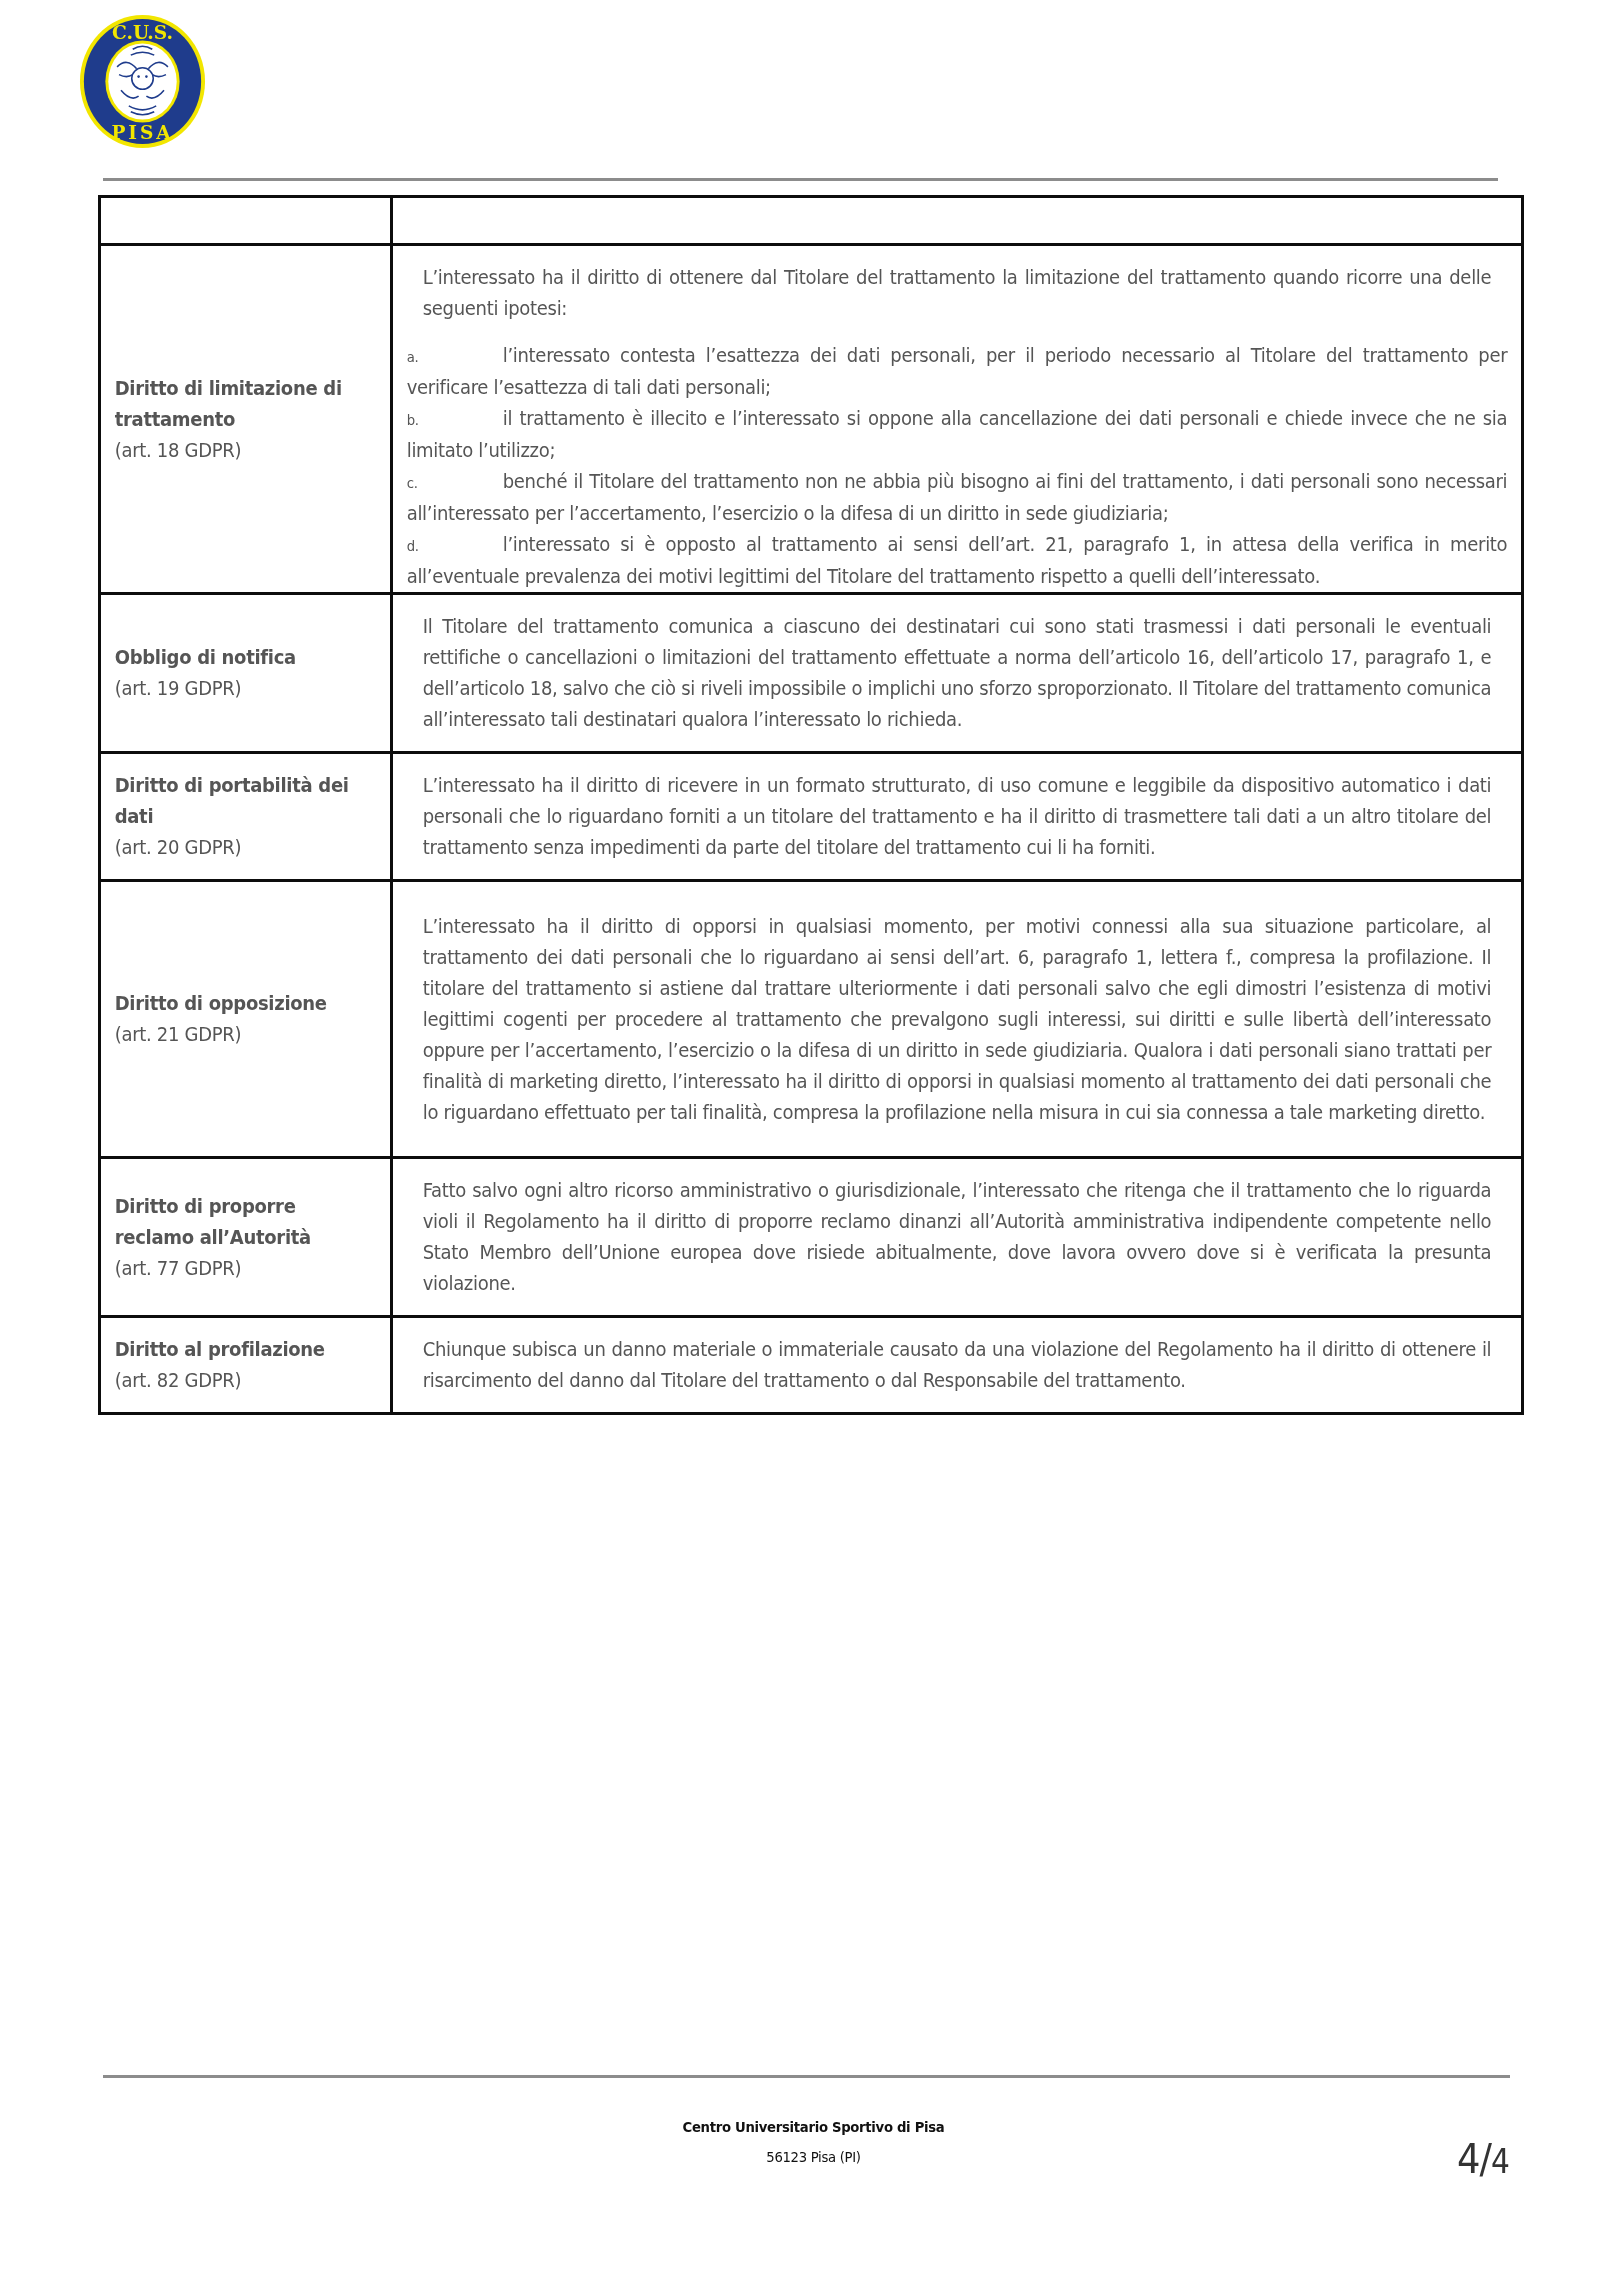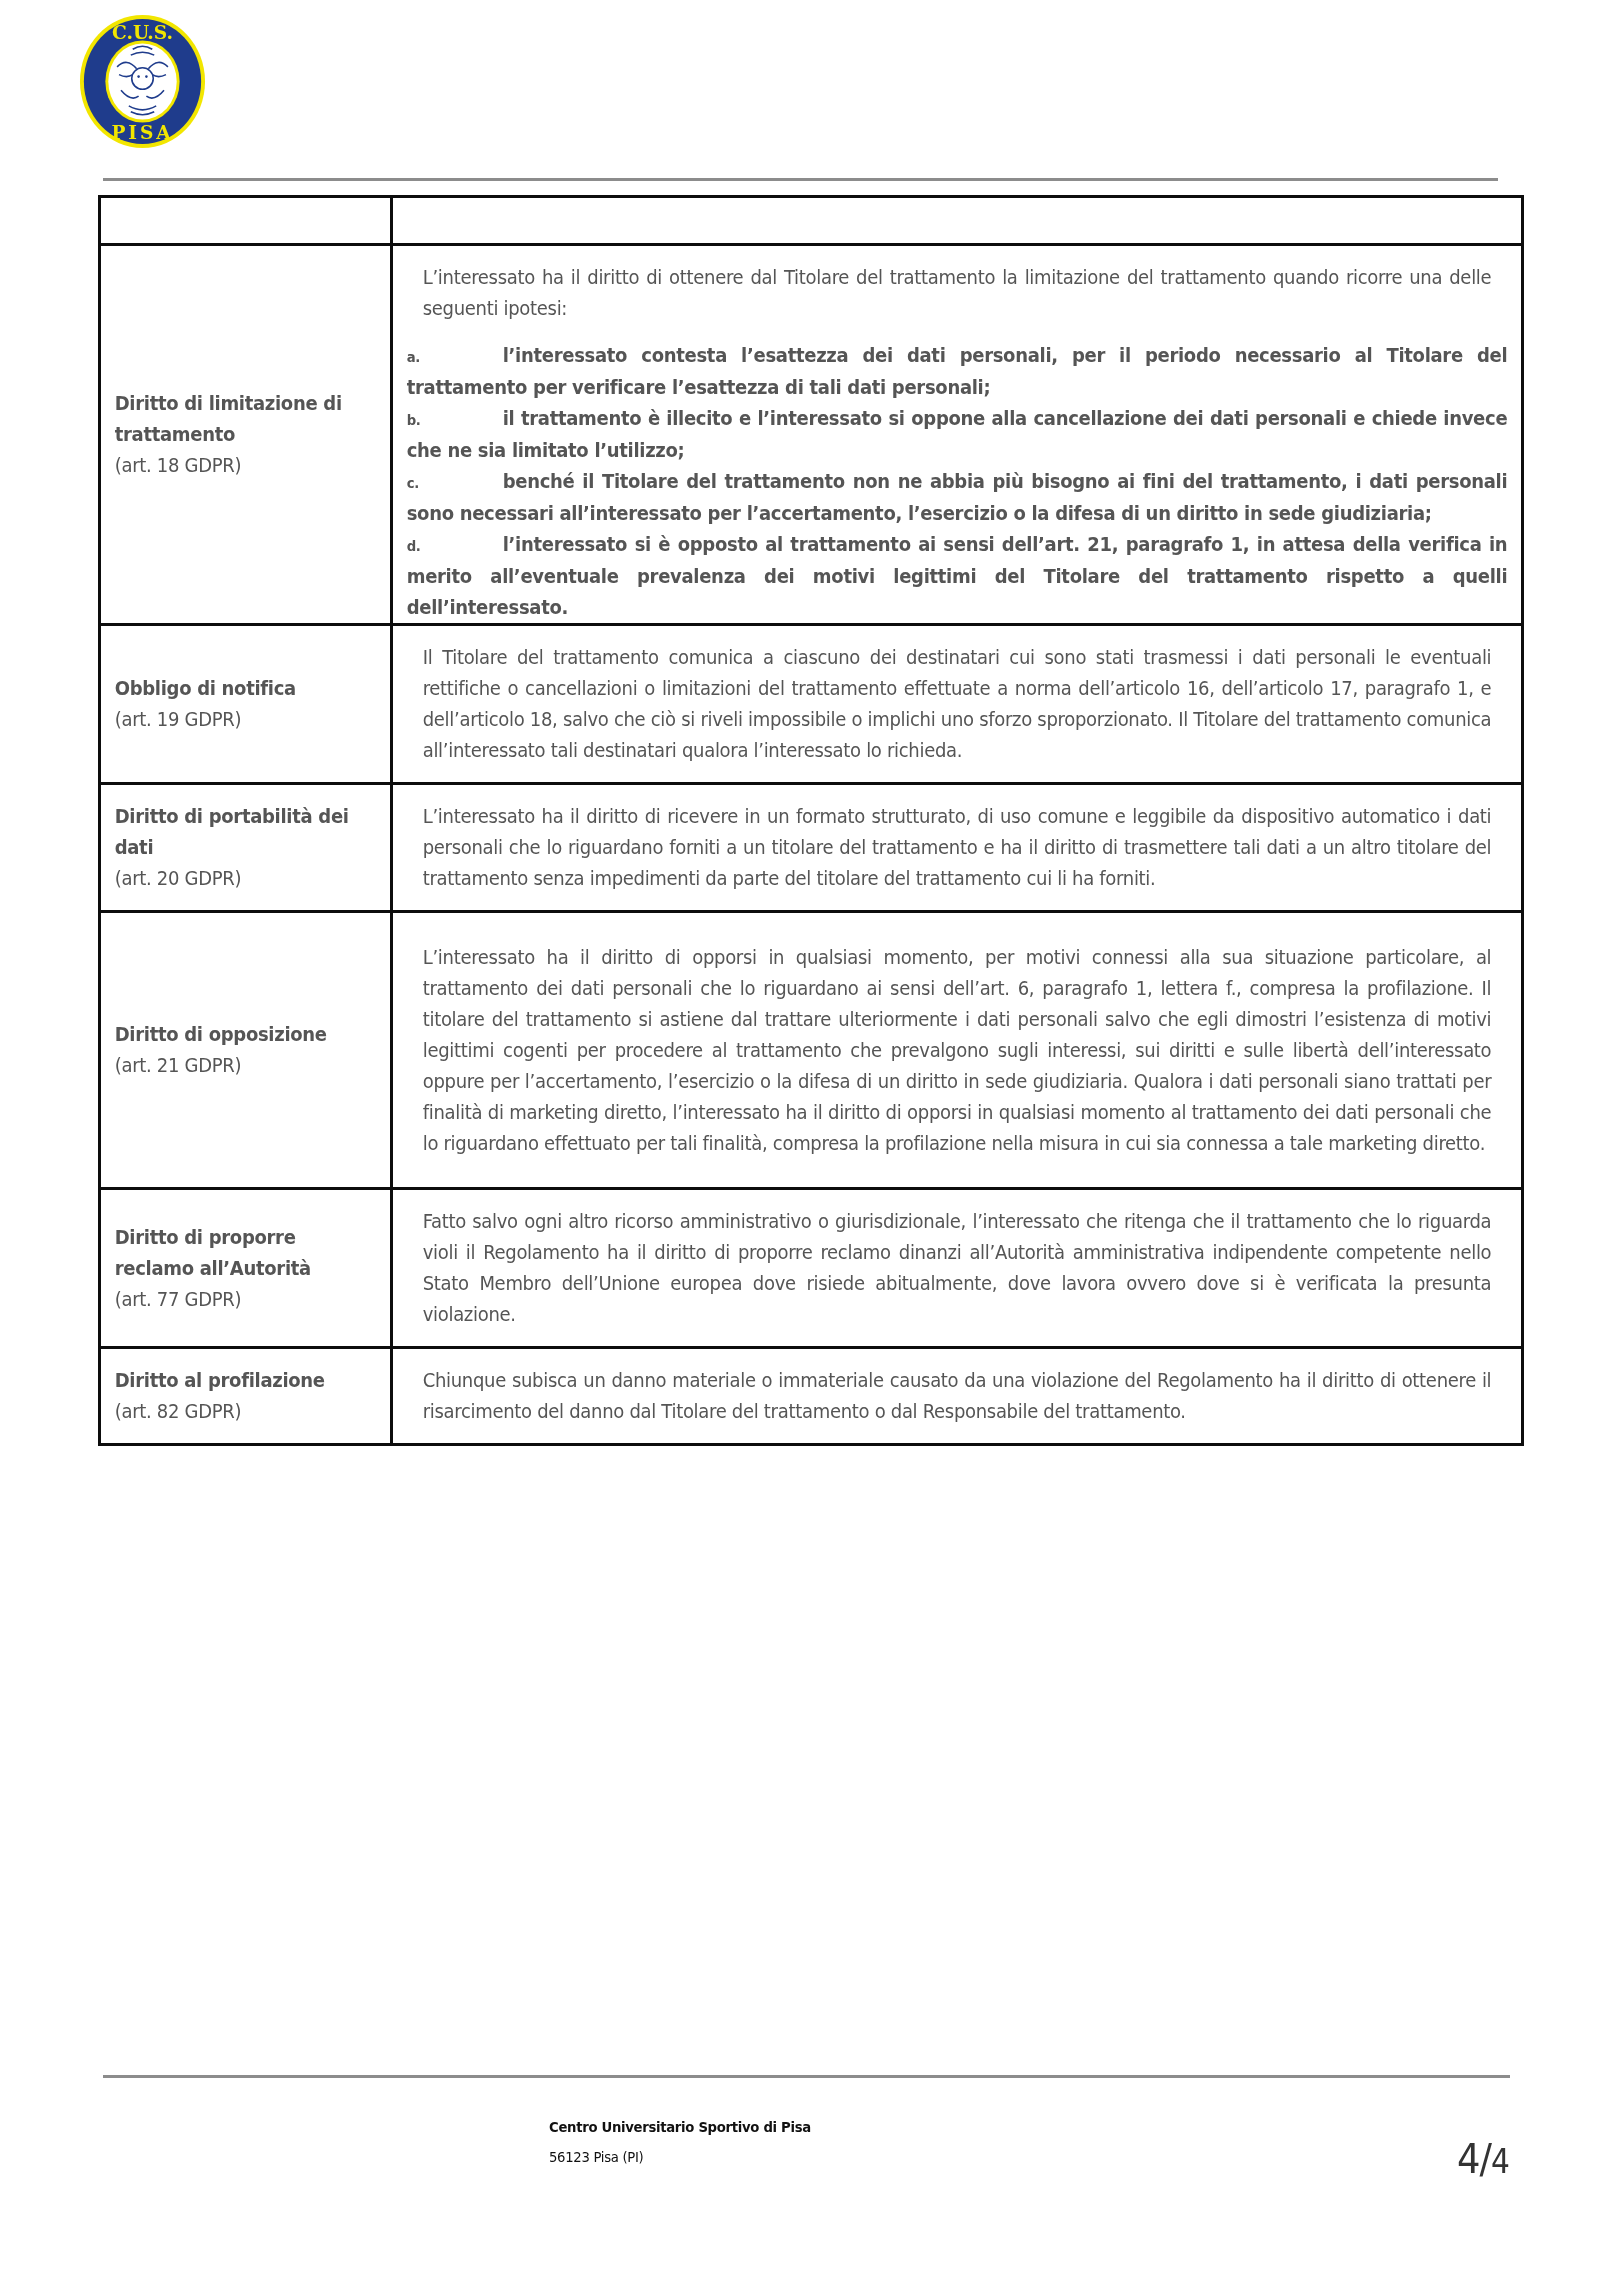--- a/index.html
+++ b/index.html
@@ -9,24 +9,24 @@
   .header-rule { position: absolute; left: 103px; top: 178px; width: 1395px; height: 2.9px; background: #8c8c8c; }
   table.rights { position: absolute; left: 98px; top: 195px; width: 1423px; border-collapse: collapse; table-layout: fixed; }
   table.rights td { border: 3.9px solid #0d0d0d; vertical-align: middle; padding: 0 13.7px; }
   table.rights col.c1 { width: 292px; }
   table.rights col.c2 { width: 1131px; }
   .cell-left { font-size: 20px; line-height: 31px; color: #555; }
   .cell-left .title { font-weight: bold; display: block; letter-spacing: -0.3px; }
   .cell-left .ref { display: block; letter-spacing: -0.3px; }
   .cell-right { font-size: 20px; line-height: 31px; color: #555; text-align: justify; letter-spacing: -0.3px; }
   .cell-right p { margin: 16px; }
-  .li { display: block; font-weight: bold; }
+  .li { display: block; }
   .li .mark { display: inline-block; width: 96px; font-size: 14.7px; }
   .footer-rule { position: absolute; left: 103px; top: 2075px; width: 1407px; height: 2.9px; background: #8c8c8c; }
-  .footer { position: absolute; left: 549px; width: 529px; top: 2112px; text-align: left; color: #111; font-size: 14.7px; line-height: 30px; letter-spacing: -0.3px; }
+  .footer { position: absolute; left: 549px; width: 529px; top: 2112px; text-align: center; color: #111; font-size: 14.7px; line-height: 30px; letter-spacing: -0.3px; }
   .footer .org { font-weight: bold; }
   .page-num { position: absolute; left: 1457px; top: 2135px; font-size: 41px; color: #333; letter-spacing: -1px; text-align: center; }
   .page-num .total { font-size: 33px; }
 </style>
 </head>
 <body>
 
 <div class="logo">
   <svg width="129" height="139" viewBox="0 0 132 142">
     <ellipse cx="66" cy="71" rx="64" ry="68" fill="#f2e600"></ellipse>

